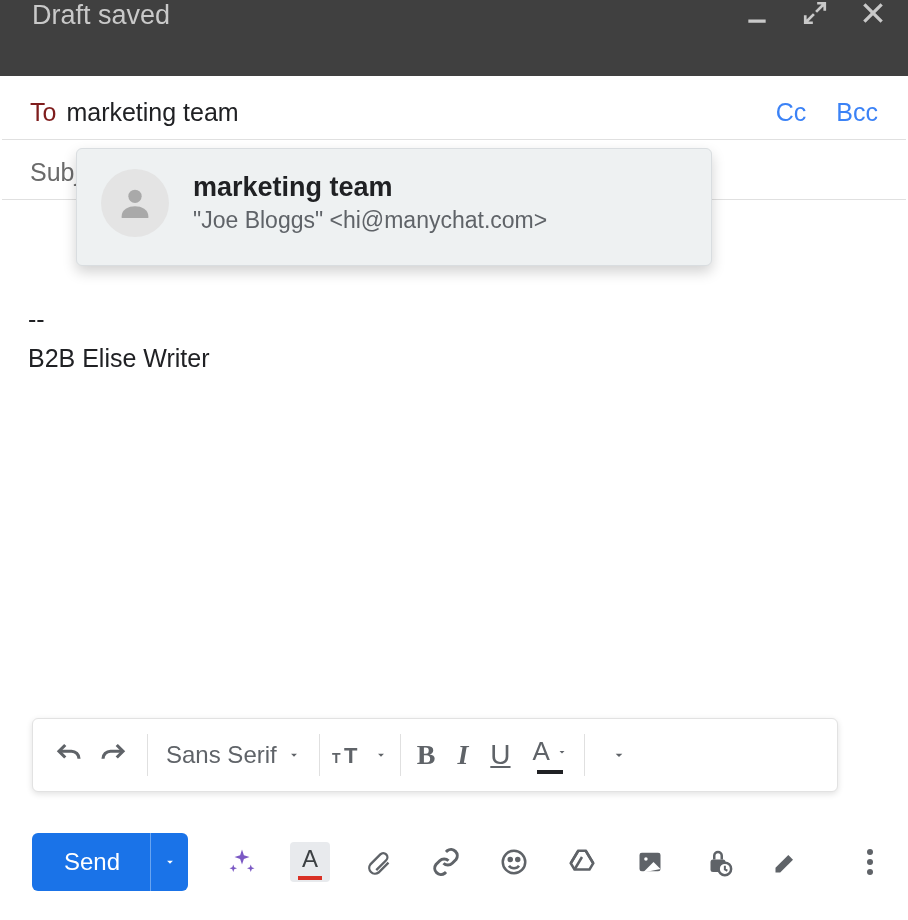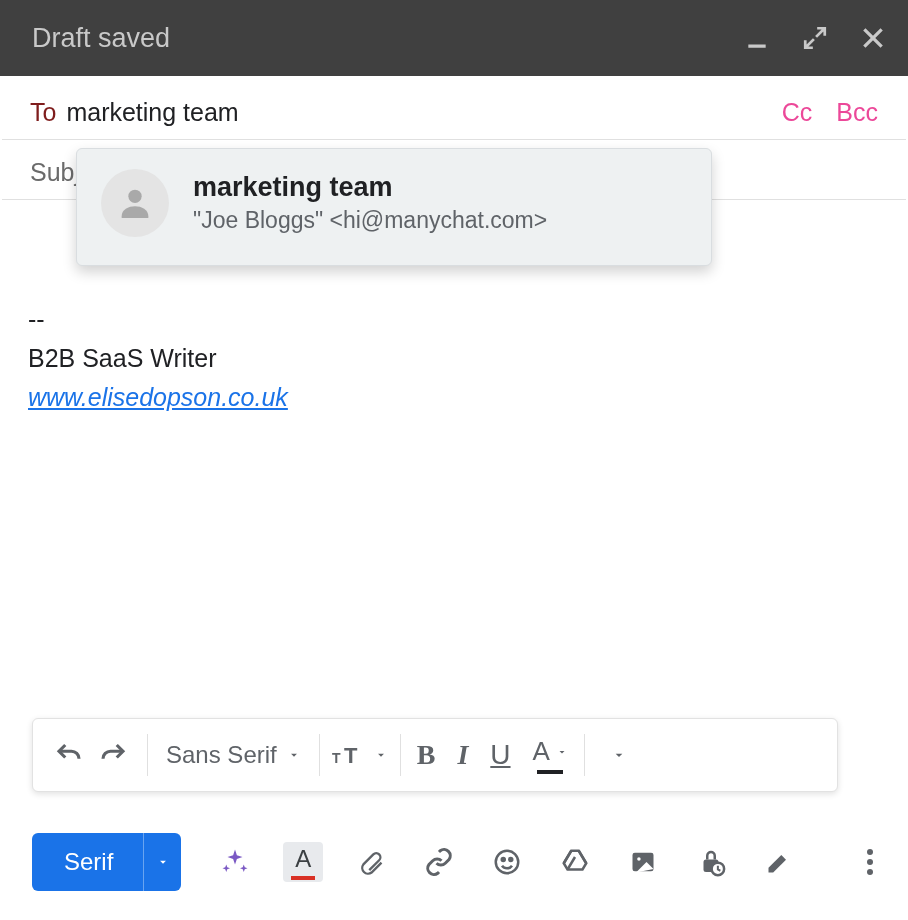--- a/index.html
+++ b/index.html
@@ -4,39 +4,39 @@
 <style>
   * { box-sizing: border-box; }
   html, body { margin: 0; padding: 0; font-family: Arial, Helvetica, sans-serif; }
   body { width: 908px; height: 920px; background: #fff; position: relative; overflow: hidden; }
 
   .titlebar {
     background: #404040;
     color: #c9c9c9;
     height: 76px;
     display: flex;
-    align-items: center;
+    align-items: flex-start;
     justify-content: space-between;
     padding: 0 22px 0 32px;
   }
   .titlebar .title { font-size: 27px; font-weight: 400; }
   .titlebar .controls { display: flex; gap: 32px; align-items: center; }
   .titlebar .ctrl svg { display: block; }
 
   .to-row {
     display: flex;
     align-items: center;
     padding: 22px 28px 12px 28px;
     border-bottom: 1px solid #e0e0e0;
     font-size: 25px;
     margin: 0 2px;
   }
   .to-row .to-label { color: #7f1d1d; margin-right: 10px; }
   .to-row .to-value { color: #202124; }
-  .to-row .right { margin-left: auto; display: flex; gap: 24px; color: #ec4899; font-size: 25px; }
+  .to-row .right { margin-left: auto; display: flex; gap: 30px; color: #3b82f6; font-size: 25px; }
 
   .subject-row {
     padding: 18px 28px 12px 28px;
     border-bottom: 1px solid #e0e0e0;
     font-size: 25px;
     color: #6b6b6b;
     margin: 0 2px;
   }
 
   .suggestion {
@@ -161,22 +161,21 @@
       </svg>
   </div>
   <div>
     <div class="name">marketing team</div>
     <div class="email">"Joe Bloggs" &lt;hi@manychat.com&gt;</div>
   </div>
 </div>
 
 <div class="body-area">
   <div class="sig-separator">--</div>
-  <div>B2B SaaS Writer</div>
-  <a href="#" class="sig-link">www.elisedopson.co.uk</a>
+  <div>B2B Elise Writer</div>
 </div>
 
 <div class="format-toolbar">
   <div class="ft-btn">
     <svg width="30" height="30" viewBox="0 0 24 24" fill="none" stroke="#5f6368" stroke-width="2.5">
         <path d="M9 14l-5-5 5-5"></path>
         <path d="M4 9h10a6 6 0 016 6v0"></path>
       </svg>
   </div>
   <div class="ft-btn">
@@ -220,21 +219,21 @@
   <div class="ft-sep"></div>
   <div class="ft-btn">
     <svg width="16" height="16" viewBox="0 0 24 24" fill="#5f6368">
         <path d="M7 10l5 5 5-5z"></path>
       </svg>
   </div>
 </div>
 
 <div class="action-bar">
   <div class="send-group">
-    <button class="send-btn">Serif</button>
+    <button class="send-btn">Send</button>
     <button class="send-more">
       <svg width="14" height="14" viewBox="0 0 24 24" fill="#fff">
           <path d="M7 10l5 5 5-5z"></path>
         </svg>
     </button>
   </div>
 
   <div class="action-icons">
     <div class="aicon" style="color:#7b59c4">
       <svg width="30" height="30" viewBox="0 0 24 24" fill="currentColor">

